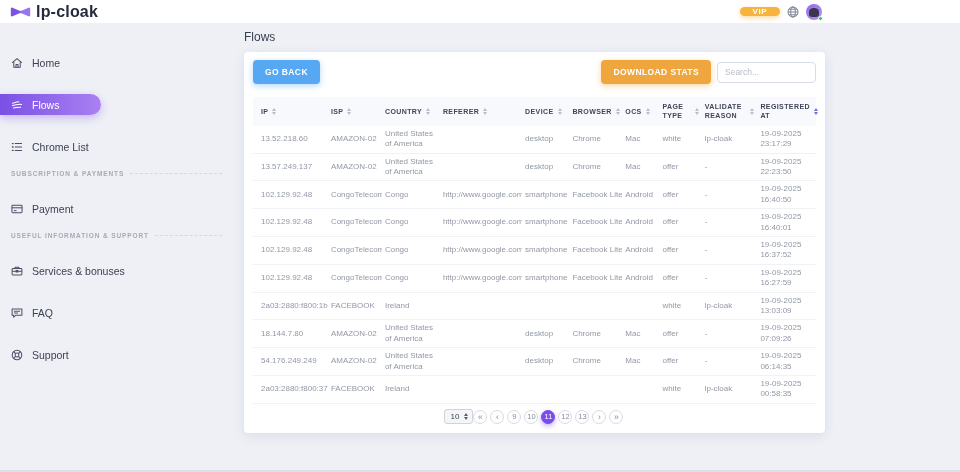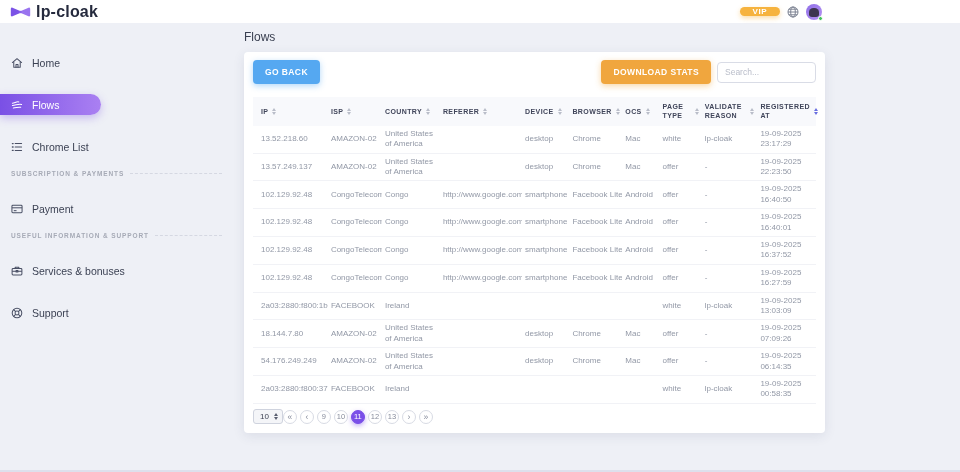--- a/index.html
+++ b/index.html
@@ -54,21 +54,21 @@
   .sort .up { border-bottom:3px solid #b9bdc9; margin-bottom:1.5px; }
   .sort .dn { border-top:3px solid #b9bdc9; }
   .sort.active .up { border-bottom-color:#6a6fe0; }
   .sort.active .dn { border-top-color:#6a6fe0; }
   tbody td { font-size:8px; color:#9298a6; padding:3px; border-bottom:1px solid #f1f2f6; line-height:1.3; height:27px; white-space:nowrap; overflow:hidden; vertical-align:middle; }
   tbody td:first-child { padding-left:8px; }
   td.cell-country { white-space:normal; }
   td .date, td .time { display:block; }
 
   
-  .card-footer { position:absolute; bottom:9px; left:9px; right:11px; display:flex; justify-content:flex-start; align-items:center; }
+  .card-footer { position:absolute; bottom:9px; left:9px; right:11px; display:flex; justify-content:center; align-items:center; }
   .page-size { display:flex; align-items:center; gap:5px; border:1px solid #cfd3de; background:#f4f5f8; border-radius:3px; padding:2px 4px 2px 6px; font-size:8px; color:#3e4354; cursor:pointer; }
   .stepper { display:inline-flex; flex-direction:column; }
   .stepper i { display:block; width:0; height:0; border-left:2.5px solid transparent; border-right:2.5px solid transparent; }
   .stepper .up { border-bottom:3px solid #5a5f70; margin-bottom:1px; }
   .stepper .dn { border-top:3px solid #5a5f70; }
   .pager { display:flex; gap:3px; align-items:center; }
   .pager-btn { width:14px; height:14px; border-radius:50%; border:1px solid #d8dbe4; background:#fff; color:#868b9b; font-size:7.5px; display:flex; align-items:center; justify-content:center; cursor:pointer; font-family:inherit; padding:0; }
   .pager-btn.arrow { font-size:8.5px; }
   .pager-btn.active { background:#7a4fe8; border-color:#7a4fe8; color:#fff; box-shadow:0 2px 5px rgba(122,79,232,.45); }
   .bottom-line { position:absolute; left:0; right:0; bottom:0; height:2px; background:#dde0ec; }
@@ -157,20 +157,29 @@
   <div class="side-item">
     <span class="sicon">
       <svg viewBox="0 0 13 13" width="12" height="12" fill="none" stroke="currentColor" stroke-width="1.1" stroke-linejoin="round">
         <rect x="1.2" y="3.8" width="10.6" height="7" rx="1"></rect>
           <path d="M4.5 3.8 V2.4 h4 V3.8"></path>
           <path d="M1.2 6.8 H11.8"></path>
           <path d="M5.5 6 h2 v1.6 h-2 Z"></path>
       </svg>
     </span>
     <span>Services &amp; bonuses</span>
+  </div>
+  <div class="side-item">
+    <span class="sicon">
+      <svg viewBox="0 0 13 13" width="12" height="12" fill="none" stroke="currentColor" stroke-width="1.1" stroke-linejoin="round">
+        <path d="M1.2 2.2 H11.8 V9 H5 L2.8 11 V9 H1.2 Z"></path>
+          <path d="M3.2 4.6 H9.8 M3.2 6.6 H7.5"></path>
+      </svg>
+    </span>
+    <span>FAQ</span>
   </div>
   <div class="side-item">
     <span class="sicon">
       <svg viewBox="0 0 13 13" width="12" height="12" fill="none" stroke="currentColor" stroke-width="1.1">
         <circle cx="6.5" cy="6.5" r="5.2"></circle>
           <circle cx="6.5" cy="6.5" r="2.1"></circle>
         <path d="M2.9 2.9 L5 5 M10.1 2.9 L8 5 M2.9 10.1 L5 8 M10.1 10.1 L8 8"></path>
       </svg>
     </span>
     <span>Support</span>

